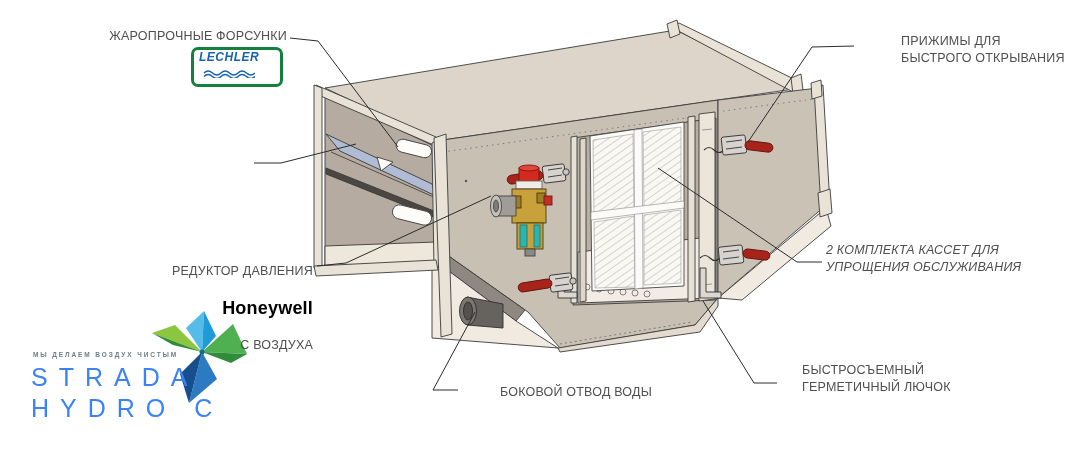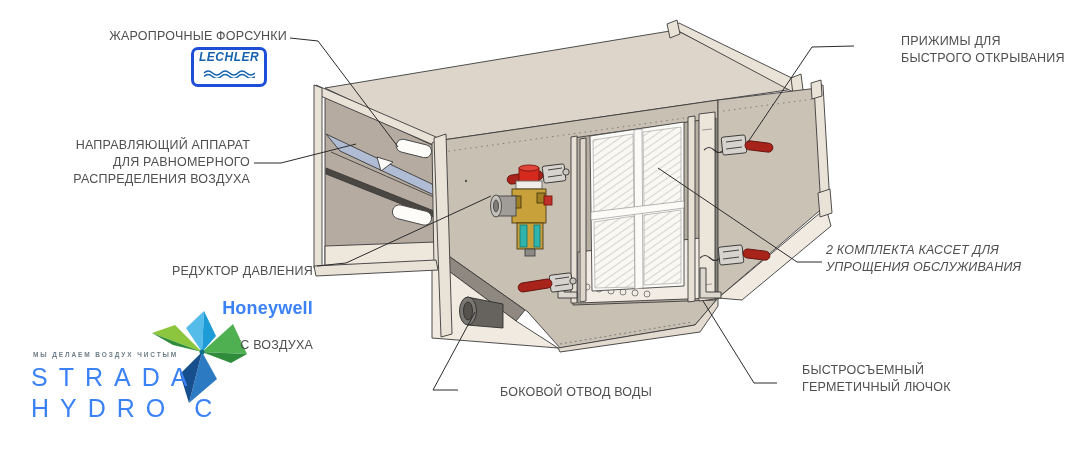--- a/index.html
+++ b/index.html
@@ -2,24 +2,24 @@
 <html><head>
 <meta charset="utf-8">
 <style>
   html,body{margin:0;padding:0;background:#fff;}
   .stage{position:relative;width:1066px;height:456px;background:#ffffff;overflow:hidden;
          font-family:"Liberation Sans",sans-serif;}
   .stage svg.scene{position:absolute;left:0;top:0;}
   .callout{position:absolute;font-size:12.5px;line-height:17px;color:#4f4f4f;
            letter-spacing:0.2px;white-space:pre-line;z-index:3;}
   .callout.right{text-align:right;}
-  .brand-honeywell{font-size:18px;font-weight:bold;color:#3b82f6;line-height:21px;margin:1px 0;}
+  .brand-honeywell{font-size:18px;font-weight:bold;color:#000000;line-height:21px;margin:1px 0;}
   .reducer-note{font-size:12.5px;line-height:17px;}
-  .lechler-box{position:absolute;left:191px;top:47px;z-index:3;border:3px solid #1d4ed8;
-               border-radius:7px;background:#fff;padding:1px 5px 2px 5px;text-align:center;}
+  .lechler-box{position:absolute;left:191px;top:47px;z-index:3;border:3px solid #15803d;
+               border-radius:7px;background:#fff;padding:1px 21px 2px 5px;text-align:center;}
   .lechler-text{font-size:12px;font-weight:bold;font-style:italic;color:#1563ae;
                 letter-spacing:0.5px;line-height:13px;}
   .strada{position:absolute;left:31px;top:351px;z-index:3;}
   .strada-tagline{font-size:6.5px;font-weight:bold;letter-spacing:1.9px;color:#6e7e88;
                   margin:0 0 4px 2px;}
   .strada-name{font-size:25px;letter-spacing:11px;color:#3b82f6;line-height:31px;font-weight:500;}
 </style>
 </head>
 <body>
 
@@ -206,23 +206,20 @@
   <div class="callout right" style="right:779px;top:28px;">ЖАРОПРОЧНЫЕ ФОРСУНКИ</div>
 
   <div class="lechler-box">
     <div class="lechler-text">LECHLER</div>
     <svg width="52" height="8" viewBox="0 0 52 8">
       <path d="M1,3 q4,-4 8.5,0 t8.5,0 t8.5,0 t8.5,0 t8.5,0 t8.5,0" fill="none" stroke="#1563ae" stroke-width="1.4"></path>
       <path d="M1,6.5 q4,-4 8.5,0 t8.5,0 t8.5,0 t8.5,0 t8.5,0 t8.5,0" fill="none" stroke="#1563ae" stroke-width="1.4"></path>
     </svg>
   </div>
 
-  <div class="callout right" style="right:816px;top:137px;">НАПРАВЛЯЮЩИЙ АППАРАТ
-ДЛЯ РАВНОМЕРНОГО
-РАСПРЕДЕЛЕНИЯ ВОЗДУХА</div>
 
   <div class="callout right" style="right:753px;top:246px;">
     <div>РЕДУКТОР ДАВЛЕНИЯ</div>
     <div class="brand-honeywell">Honeywell</div>
     <div class="reducer-note">С ВОЗДУХА</div>
   </div>
 
   <div class="callout" style="left:857px;top:33px;margin-left:44px;">ПРИЖИМЫ ДЛЯ
 БЫСТРОГО ОТКРЫВАНИЯ</div>
 

